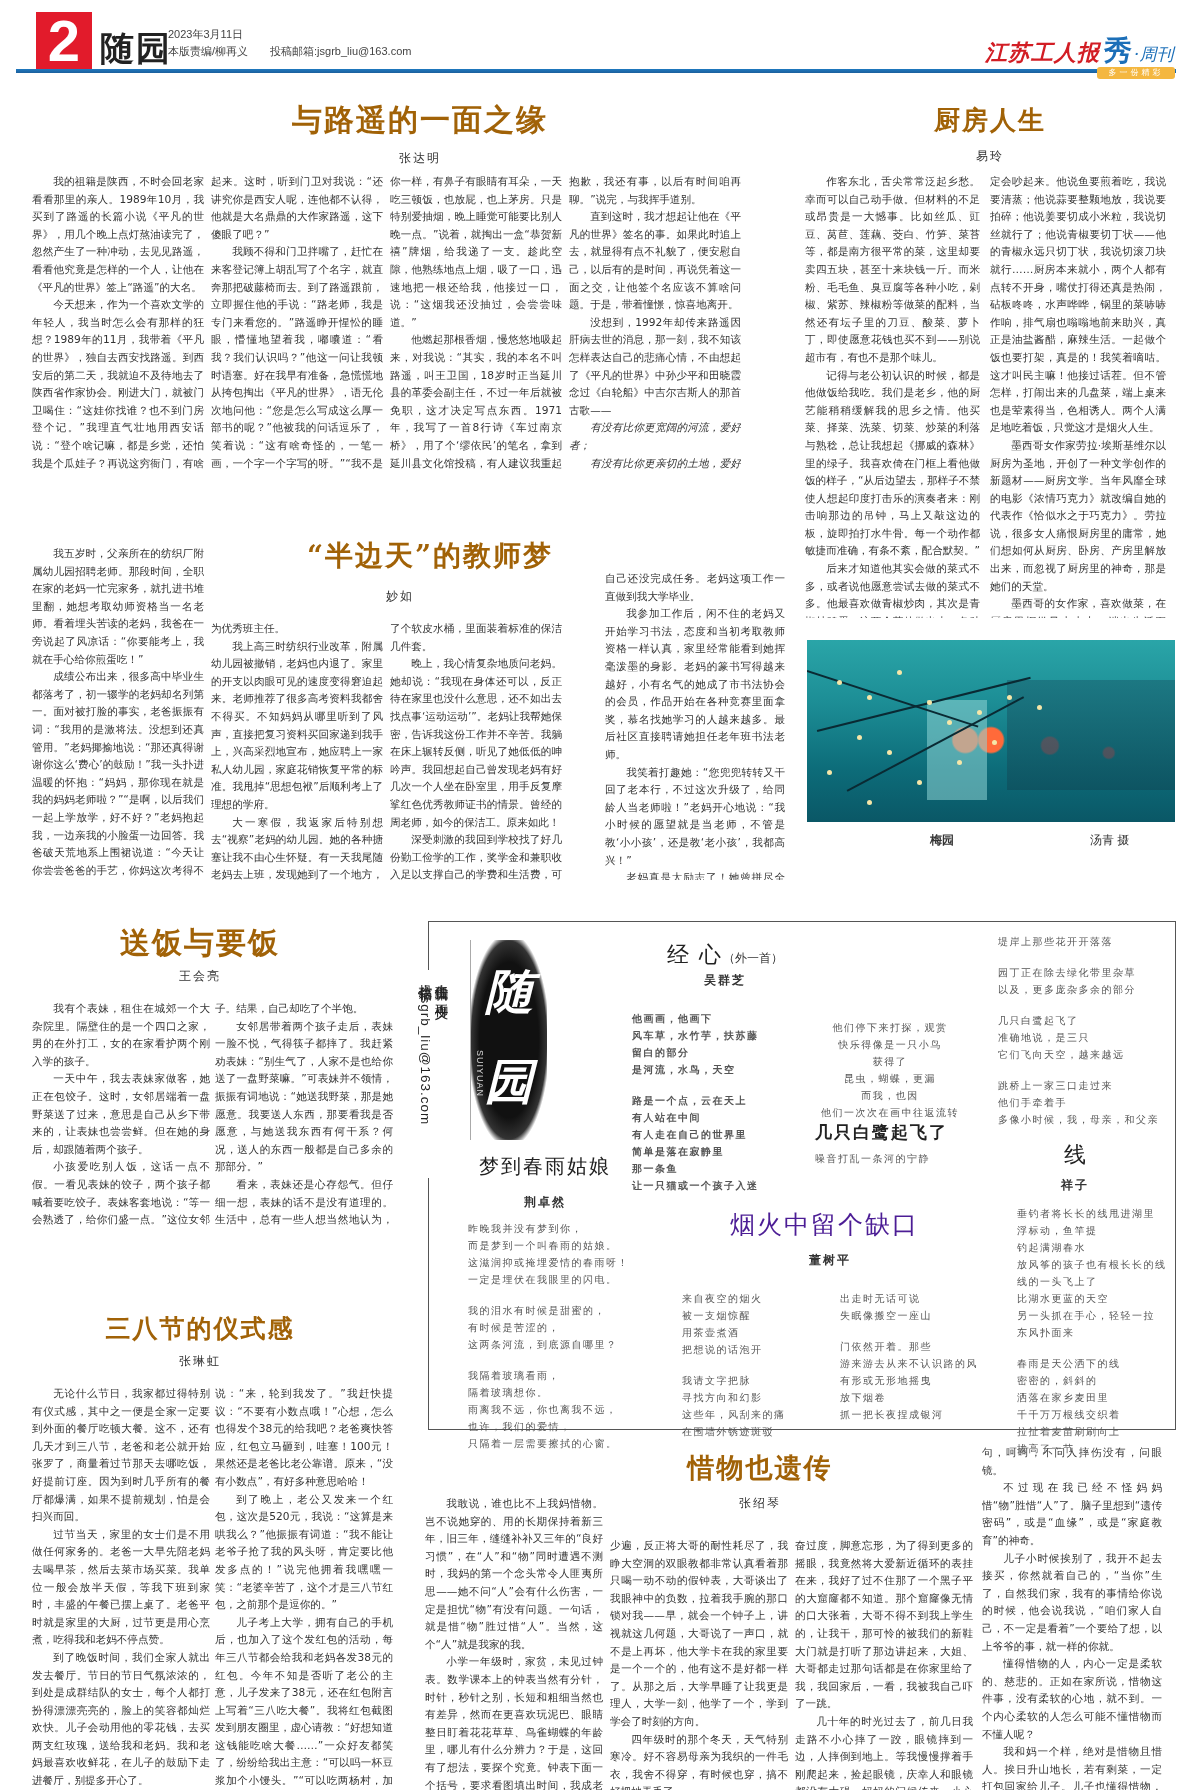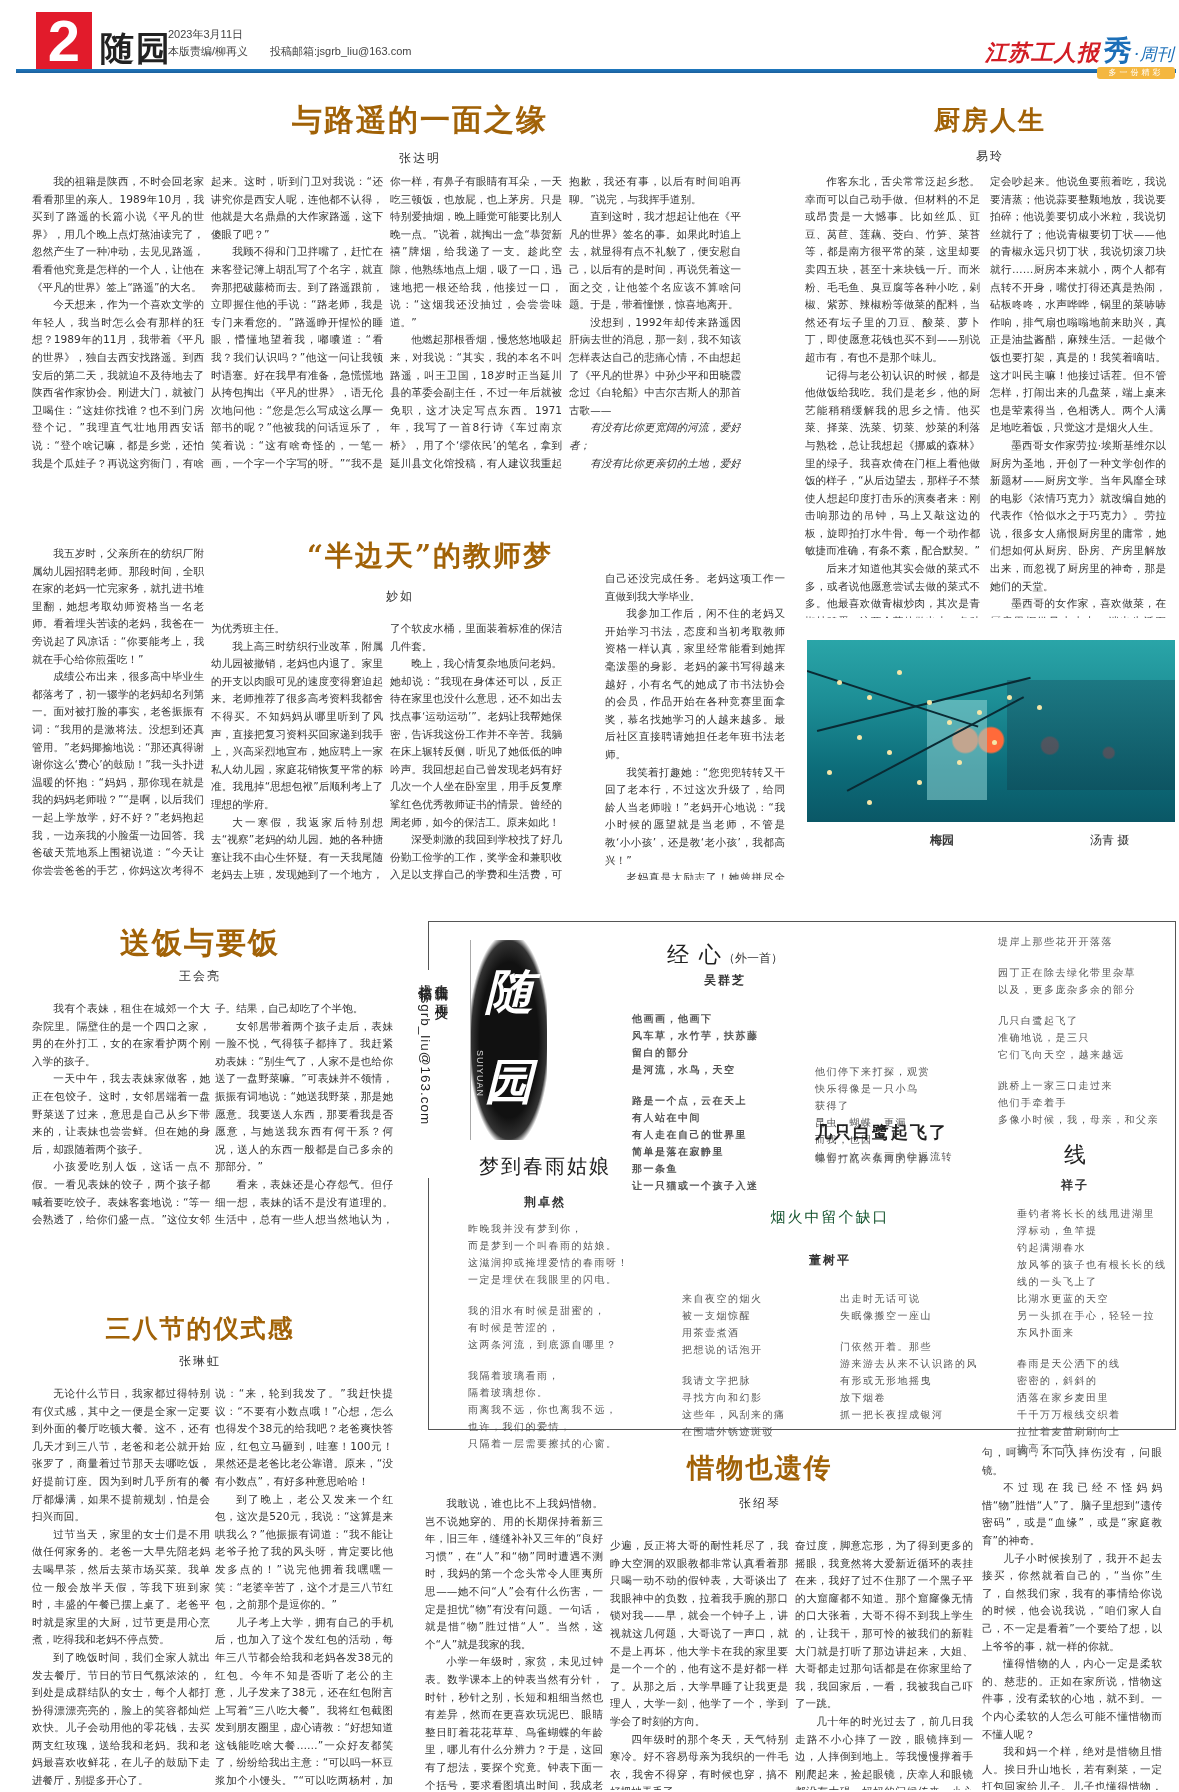--- a/index.html
+++ b/index.html
@@ -215,21 +215,21 @@
     <p>留白的部分</p>
     <p>是河流，水鸟，天空</p>
   <div class="gap"></div>
   <p>路是一个点，云在天上</p>
     <p>有人站在中间</p>
     <p>有人走在自己的世界里</p>
     <p>简单是落在寂静里</p>
     <p>那一条鱼</p>
     <p>让一只猫或一个孩子入迷</p>
 </div>
-<div class="abs poem" style="left:815px;top:1063px;width:150px;">
+<div class="abs poem" style="left:815px;top:1019px;width:150px;text-align:center;">
   <p>他们停下来打探，观赏</p>
     <p>快乐得像是一只小鸟</p>
     <p>获得了</p>
     <p>昆虫，蝴蝶，更漏</p>
     <p>而我，也因</p>
     <p>他们一次次在画中往返流转</p>
 </div>
 <div class="abs sub" style="left:815px;top:1121px;">几只白鹭起飞了</div>
 <div class="abs poem" style="left:815px;top:1150px;">噪音打乱一条河的宁静</div>
 <div class="abs poem" style="left:998px;top:933px;width:170px;">
@@ -259,21 +259,21 @@
     <p>有时候是苦涩的，</p>
     <p>这两条河流，到底源自哪里？</p>
   <div class="gap"></div>
   <p>我隔着玻璃看雨，</p>
     <p>隔着玻璃想你。</p>
     <p>雨离我不远，你也离我不远，</p>
     <p>也许，我们的爱情，</p>
     <p>只隔着一层需要擦拭的心窗。</p>
 </div>
 
-<div class="abs" style="left:730px;top:1208px;width:200px;text-align:center;font-family:'Liberation Sans',sans-serif;font-size:15px;color:#14532d;letter-spacing:2px;">烟火中留个缺口</div>
+<div class="abs" style="left:730px;top:1208px;width:200px;font-family:'Liberation Sans',sans-serif;font-size:25px;color:#4c1d95;letter-spacing:2px;">烟火中留个缺口</div>
 <div class="abs byline" style="left:780px;top:1252px;width:100px;font-weight:bold;">董树平</div>
 <div class="abs poem" style="left:682px;top:1290px;width:150px;">
   <p>来自夜空的烟火</p>
     <p>被一支烟惊醒</p>
     <p>用茶壶煮酒</p>
     <p>把想说的话泡开</p>
   <div class="gap"></div>
   <p>我请文字把脉</p>
     <p>寻找方向和幻影</p>
     <p>这些年，风刮来的痛</p>

